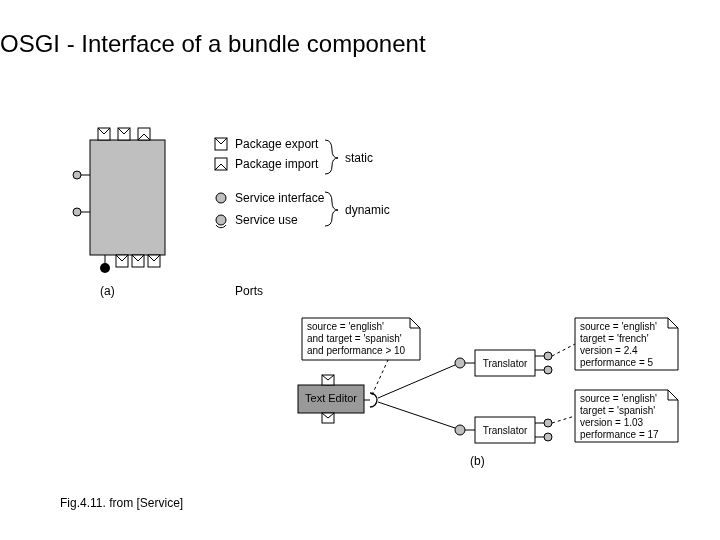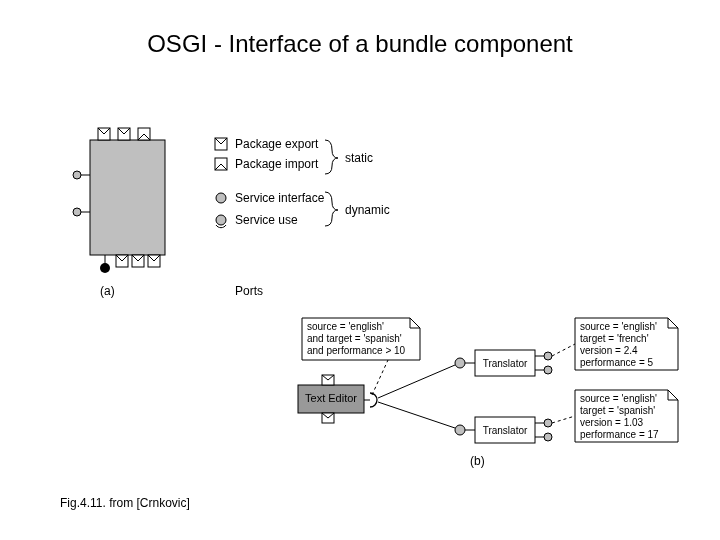--- a/index.html
+++ b/index.html
@@ -1,17 +1,17 @@
 <!DOCTYPE html>
 <html><head>
 <meta charset="utf-8">
 <style>
   *{box-sizing:border-box;margin:0;padding:0}
   body{width:720px;height:540px;background:#fff;font-family:Arial,Helvetica,sans-serif;position:relative;color:#000}
-  .title{position:absolute;top:30px;left:0;width:100%;text-align:center;font-size:24px;font-weight:400}
+  .title{position:absolute;top:30px;left:0;width:100%;text-align:left;font-size:24px;font-weight:400}
   svg{position:absolute;top:0;left:0}
   .lbl{font-size:12px;fill:#000}
   .lblsm{font-size:11px;fill:#000}
   .lblxs{font-size:10px;fill:#000}
   .footer{position:absolute;left:60px;bottom:30px;font-size:12px}
 </style>
 </head>
 <body>
 
 <div class="title">OSGI - Interface of a bundle component</div>
@@ -157,13 +157,13 @@
     <text x="580" y="402" class="lblxs">source = 'english'</text>
     <text x="580" y="414" class="lblxs">target = 'spanish'</text>
     <text x="580" y="426" class="lblxs">version = 1.03</text>
     <text x="580" y="438" class="lblxs">performance = 17</text>
   </g>
   <line x1="552" y1="423" x2="575" y2="416" stroke="#000" stroke-dasharray="3,3"></line>
 
   <text x="470" y="465" class="lbl">(b)</text>
 </svg>
 
-<div class="footer">Fig.4.11. from [Crnkovic]</div>
+<div class="footer">Fig.4.11. from [Service]</div>
 
 </body></html>

